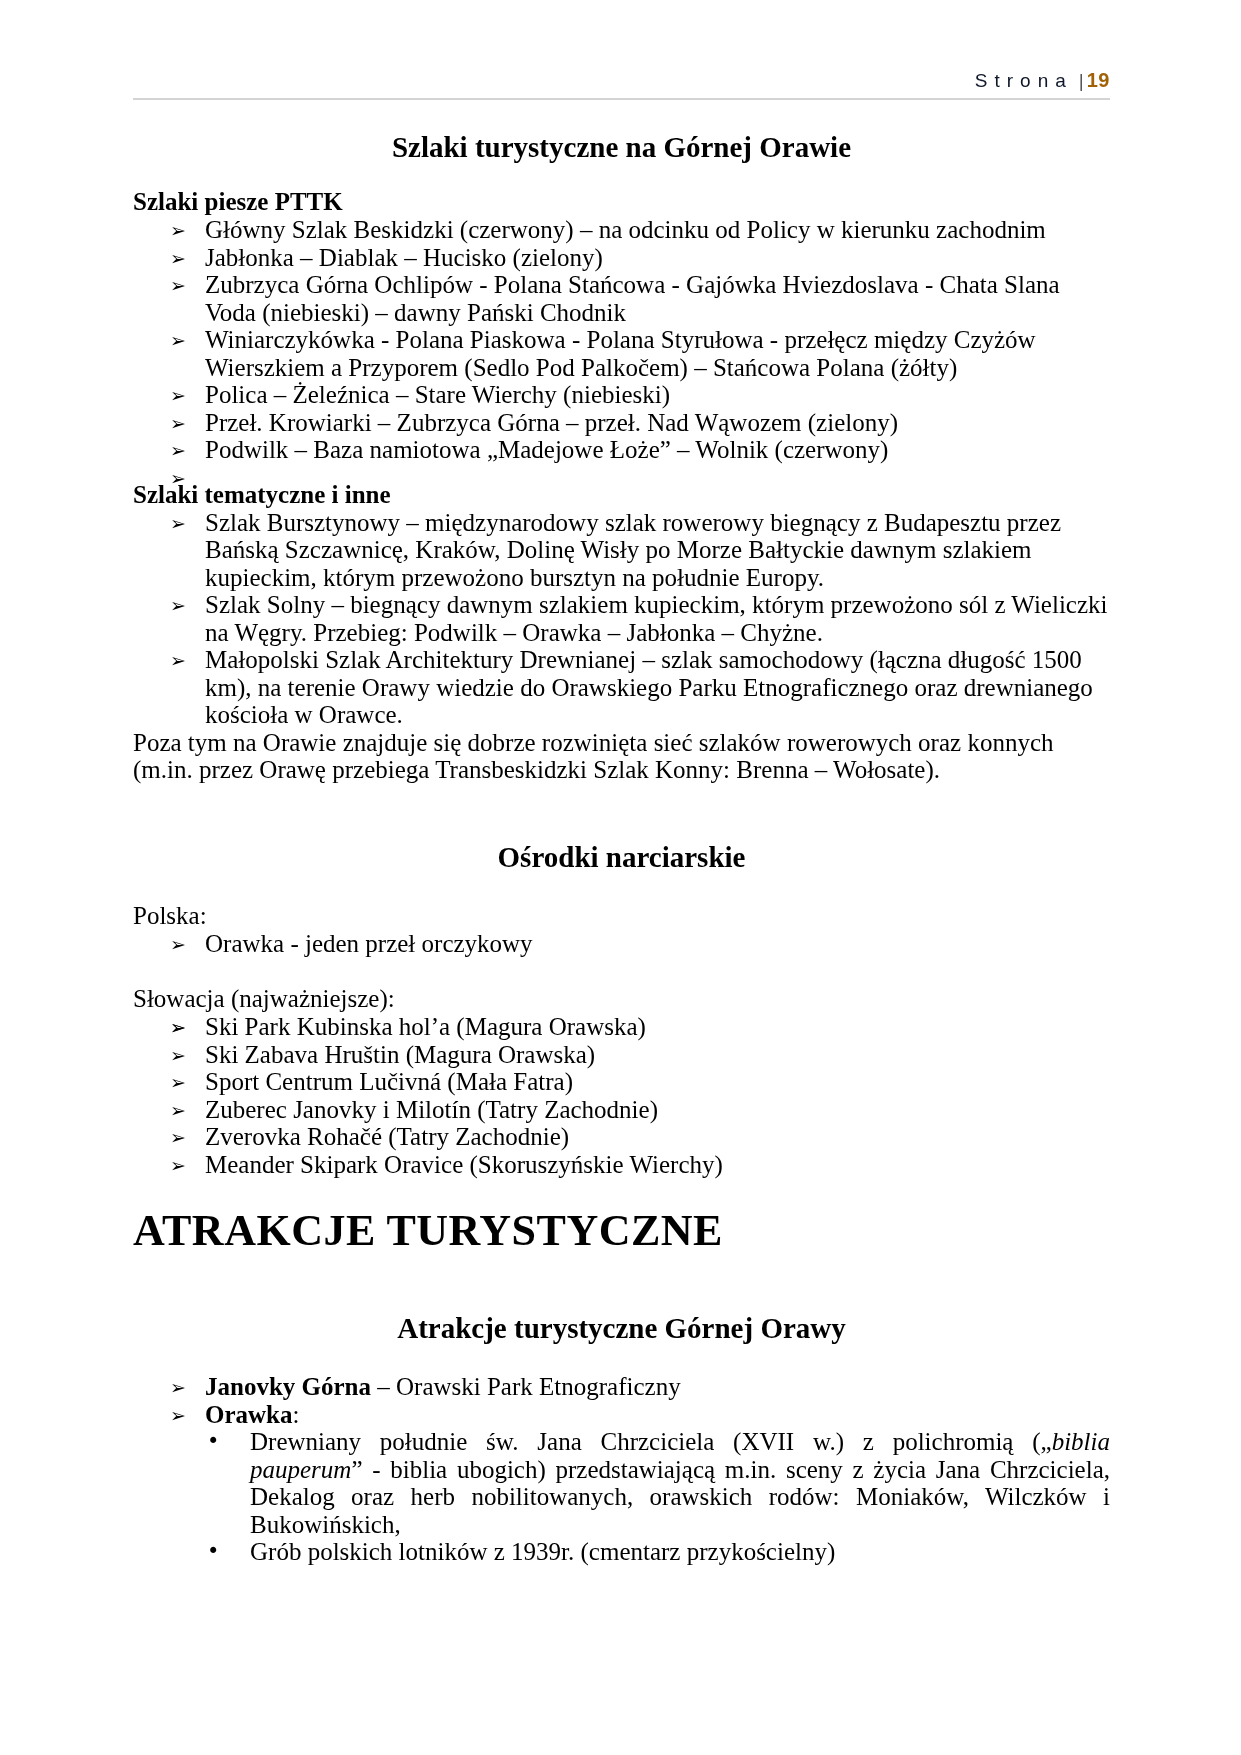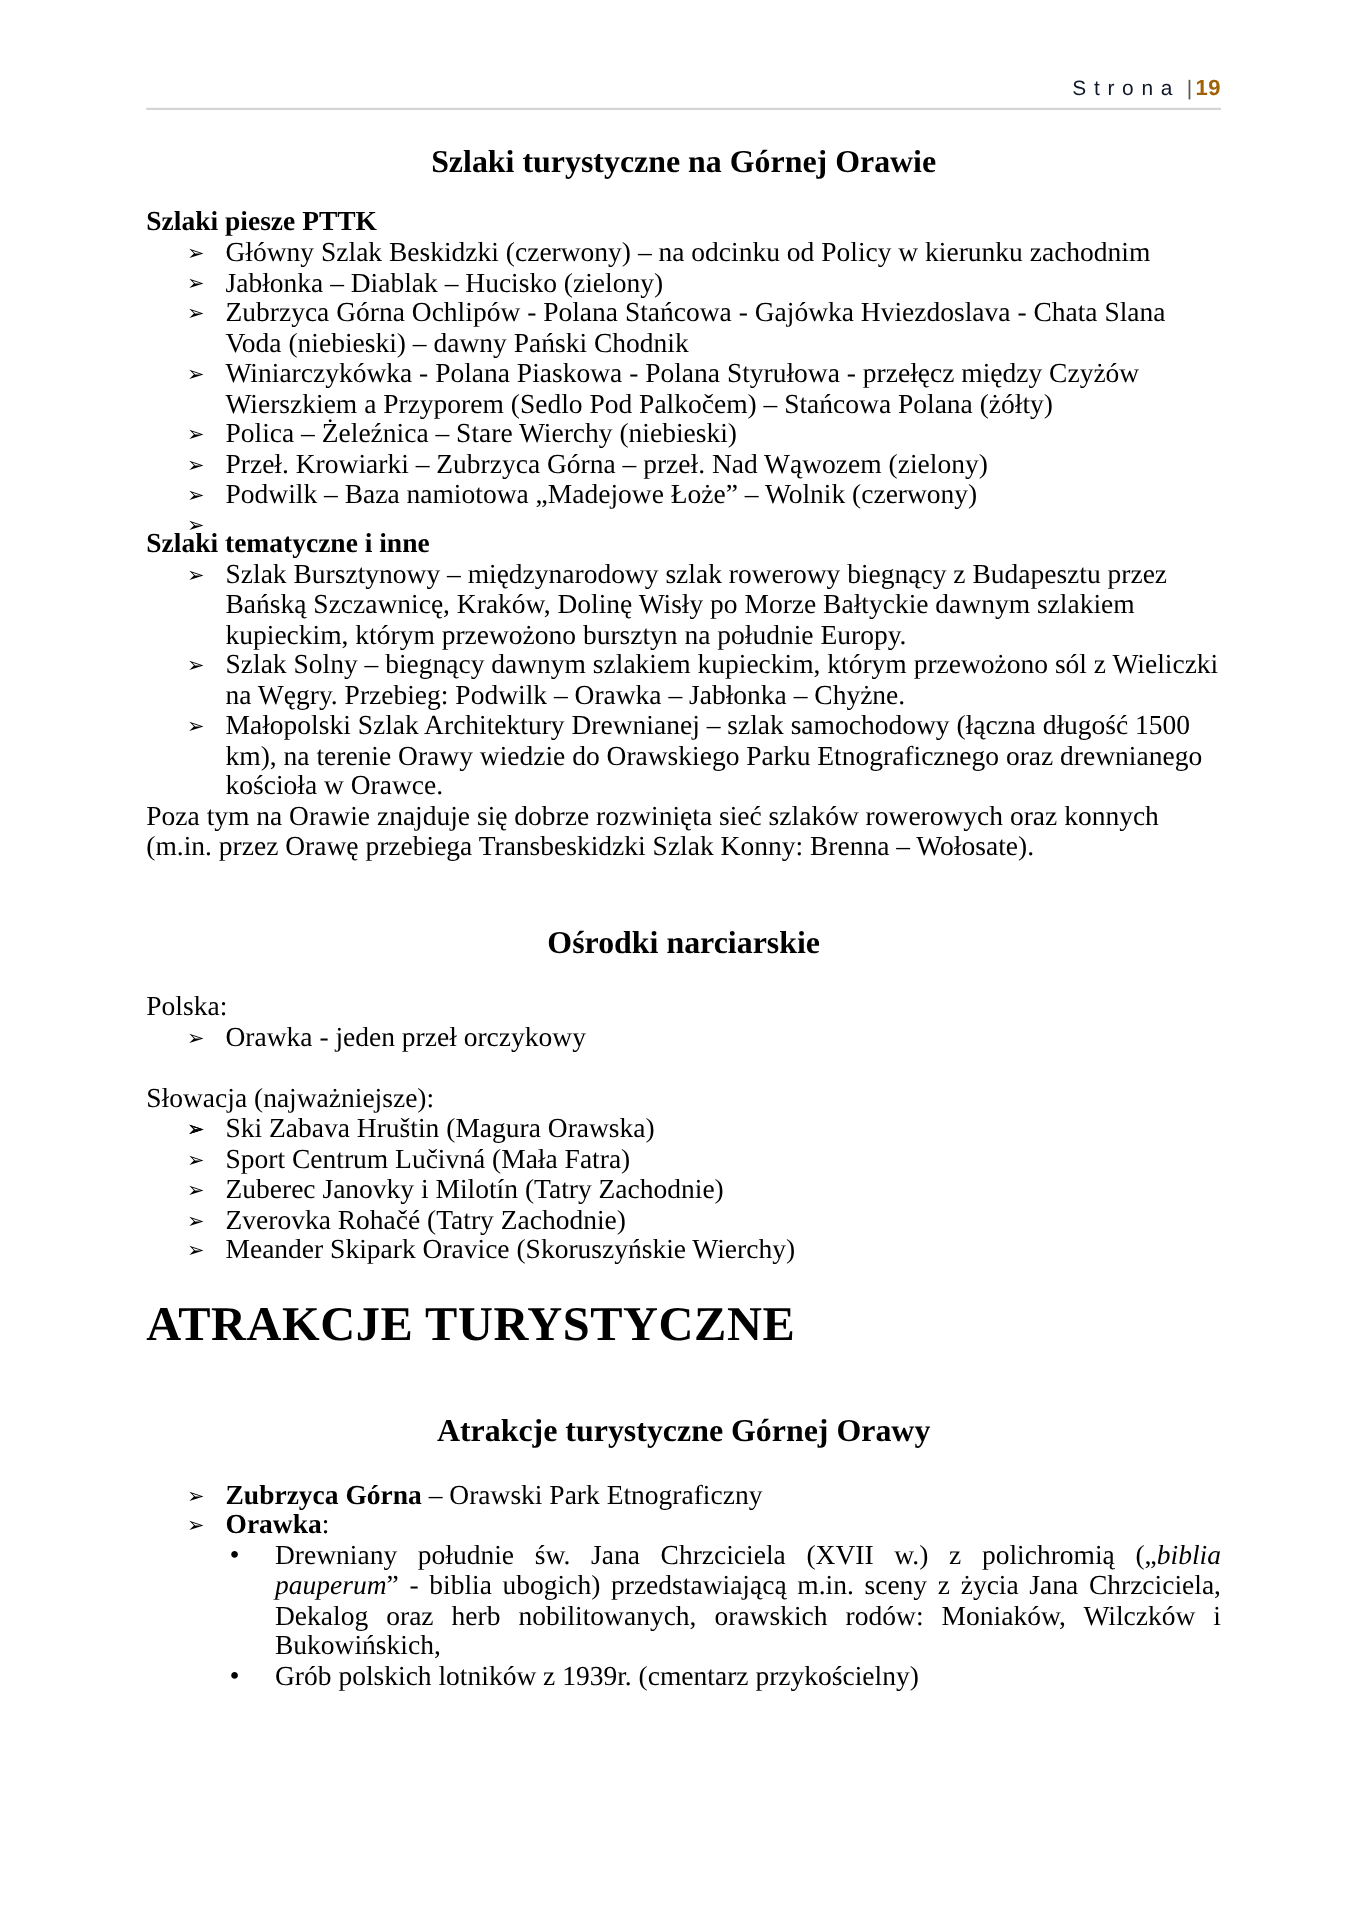--- a/index.html
+++ b/index.html
@@ -130,33 +130,33 @@
   <h1 class="doc-title ski">Ośrodki narciarskie</h1>
 
   <p class="plain-heading">Polska:</p>
   <ul class="blist">
     <li><span class="marker">➢</span><span>Orawka - jeden przeł orczykowy</span></li>
   </ul>
 
   <p class="plain-heading">Słowacja (najważniejsze):</p>
   <ul class="blist">
     <li><span class="marker">➢</span></li>
-    <li><span class="marker">➢</span></li>
+    <li><span class="marker">➢</span><span>Ski Park Kubinska hol’a (Magura Orawska)</span></li>
     <li><span class="marker">➢</span><span>Ski Zabava Hruštin (Magura Orawska)</span></li>
     <li><span class="marker">➢</span><span>Sport Centrum Lučivná (Mała Fatra)</span></li>
     <li><span class="marker">➢</span><span>Zuberec Janovky i Milotín (Tatry Zachodnie)</span></li>
     <li><span class="marker">➢</span><span>Zverovka Rohačé (Tatry Zachodnie)</span></li>
     <li><span class="marker">➢</span><span>Meander Skipark Oravice (Skoruszyńskie Wierchy)</span></li>
   </ul>
 
   <h1 class="main-title">ATRAKCJE TURYSTYCZNE</h1>
   <h2 class="doc-title sub">Atrakcje turystyczne Górnej Orawy</h2>
 
   <ul class="blist" style="margin-top:28px;">
-    <li><span class="marker">➢</span><span class="bold">Zubrzyca Górna</span><span> – Orawski Park Etnograficzny</span></li>
+    <li><span class="marker">➢</span><span class="bold">Janovky Górna</span><span> – Orawski Park Etnograficzny</span></li>
     <li><span class="marker">➢</span><span class="bold">Orawka</span><span>:</span></li>
   </ul>
   <ul class="blist blist2">
     <li class="justify"><span class="marker">•</span><span>Drewniany południe św. Jana Chrzciciela (XVII w.) z polichromią („</span><span class="ital">biblia pauperum</span><span>” - biblia ubogich) przedstawiającą m.in. sceny z życia Jana Chrzciciela, Dekalog oraz herb nobilitowanych, orawskich rodów: Moniaków, Wilczków i Bukowińskich,</span></li>
     <li><span class="marker">•</span><span>Grób polskich lotników z 1939r. (cmentarz przykościelny)</span><span class="ital"></span><span></span></li>
   </ul>
 
 </div>
 
 </body></html>

